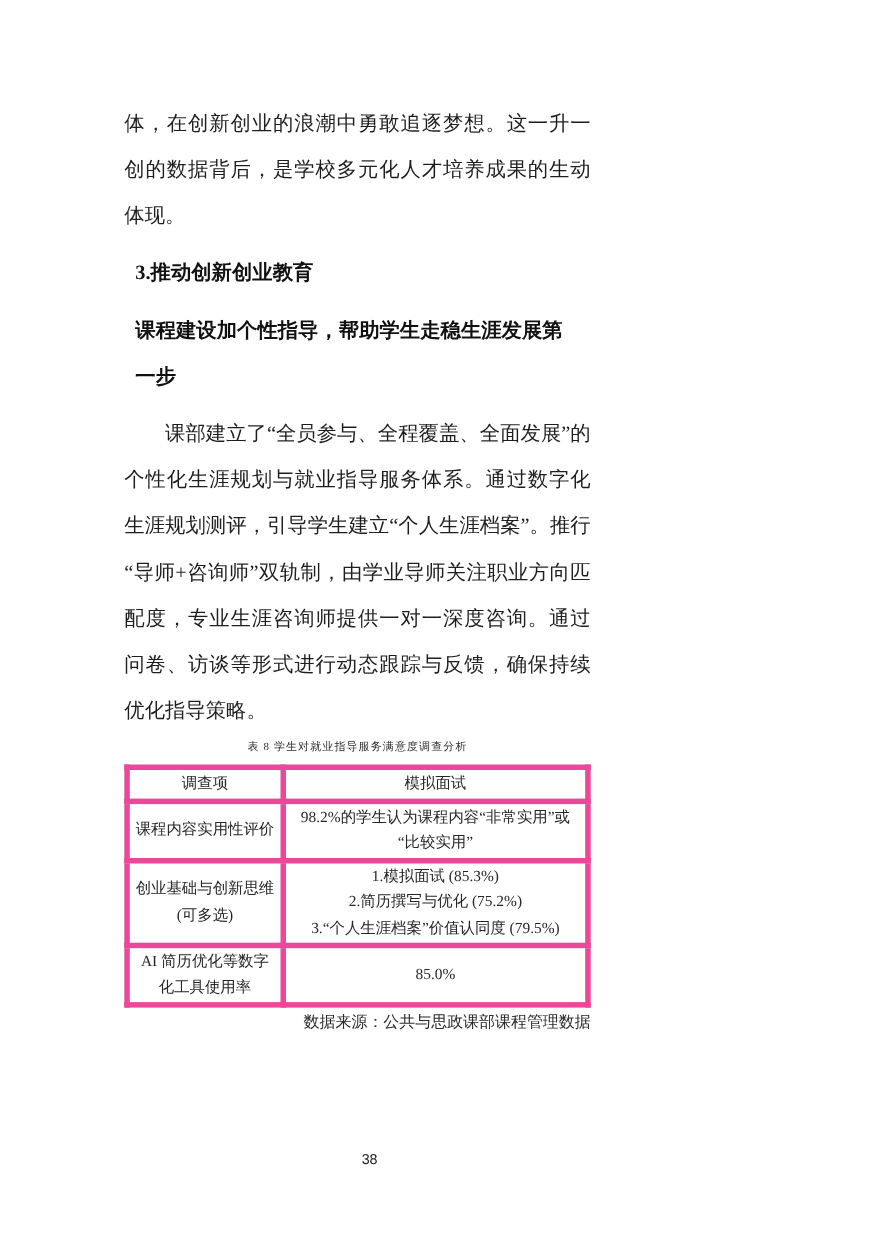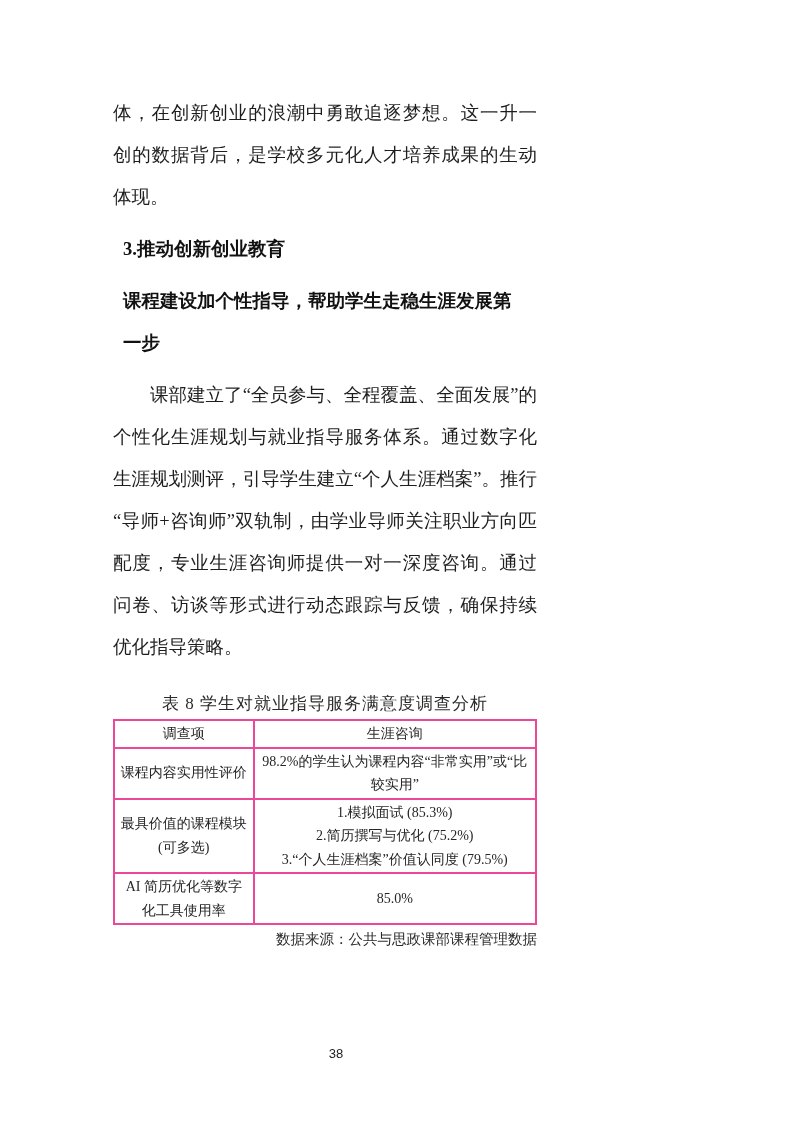--- a/index.html
+++ b/index.html
@@ -33,35 +33,35 @@
   .indent { text-indent: 2em; }
   .heading, .subheading {
     margin: 10px;
     font-size: 18.5px;
     line-height: 42px;
     font-weight: bold;
     color: #111111;
     text-align: left;
   }
   .table-caption {
-    margin-top: 25px;
-    font-size: 17px;
+    margin-top: 1px;
+    font-size: 10px;
     line-height: 21px;
     text-align: center;
     color: #2a2a2a;
     letter-spacing: 1px;
   }
   table.survey {
     width: 100%;
     border-collapse: collapse;
     margin-top: 5px;
     table-layout: fixed;
   }
   table.survey th, table.survey td {
-    border: 2px solid #ec4899;
+    border: 5px solid #ec4899;
     font-weight: normal;
     font-size: 14px;
     line-height: 23.5px;
     text-align: center;
     vertical-align: middle;
     color: #262626;
     padding: 1px 4px;
   }
   table.survey th { height: 22px; }
   table.survey .col-item { width: 30.7%; }
@@ -97,32 +97,32 @@
 
 
   <p class="body-text indent">课部建立了“全员参与、全程覆盖、全面发展”的个性化生涯规划与就业指导服务体系。通过数字化生涯规划测评，引导学生建立“个人生涯档案”。推行“导师+咨询师”双轨制，由学业导师关注职业方向匹配度，专业生涯咨询师提供一对一深度咨询。通过问卷、访谈等形式进行动态跟踪与反馈，确保持续优化指导策略。</p>
 
   <div class="table-caption">表 8 学生对就业指导服务满意度调查分析</div>
 
   <table class="survey">
     <thead>
       <tr>
         <th class="col-item">调查项</th>
-        <th>生涯咨询</th>
+        <th>模拟面试</th>
       </tr>
     </thead>
     <tbody id="table-body">
         <tr>
           <td class="col-item">课程内容实用性评价</td>
           <td>
             <div>98.2%的学生认为课程内容“非常实用”或“比较实用”</div>
           </td>
         </tr>
         <tr>
-          <td class="col-item">最具价值的课程模块(可多选)</td>
+          <td class="col-item">创业基础与创新思维(可多选)</td>
           <td>
             <div>1.模拟面试 (85.3%)</div>
             <div>2.简历撰写与优化 (75.2%)</div>
             <div>3.“个人生涯档案”价值认同度 (79.5%)</div>
           </td>
         </tr>
         <tr>
           <td class="col-item">AI 简历优化等数字化工具使用率</td>
           <td>
             <div>85.0%</div>

